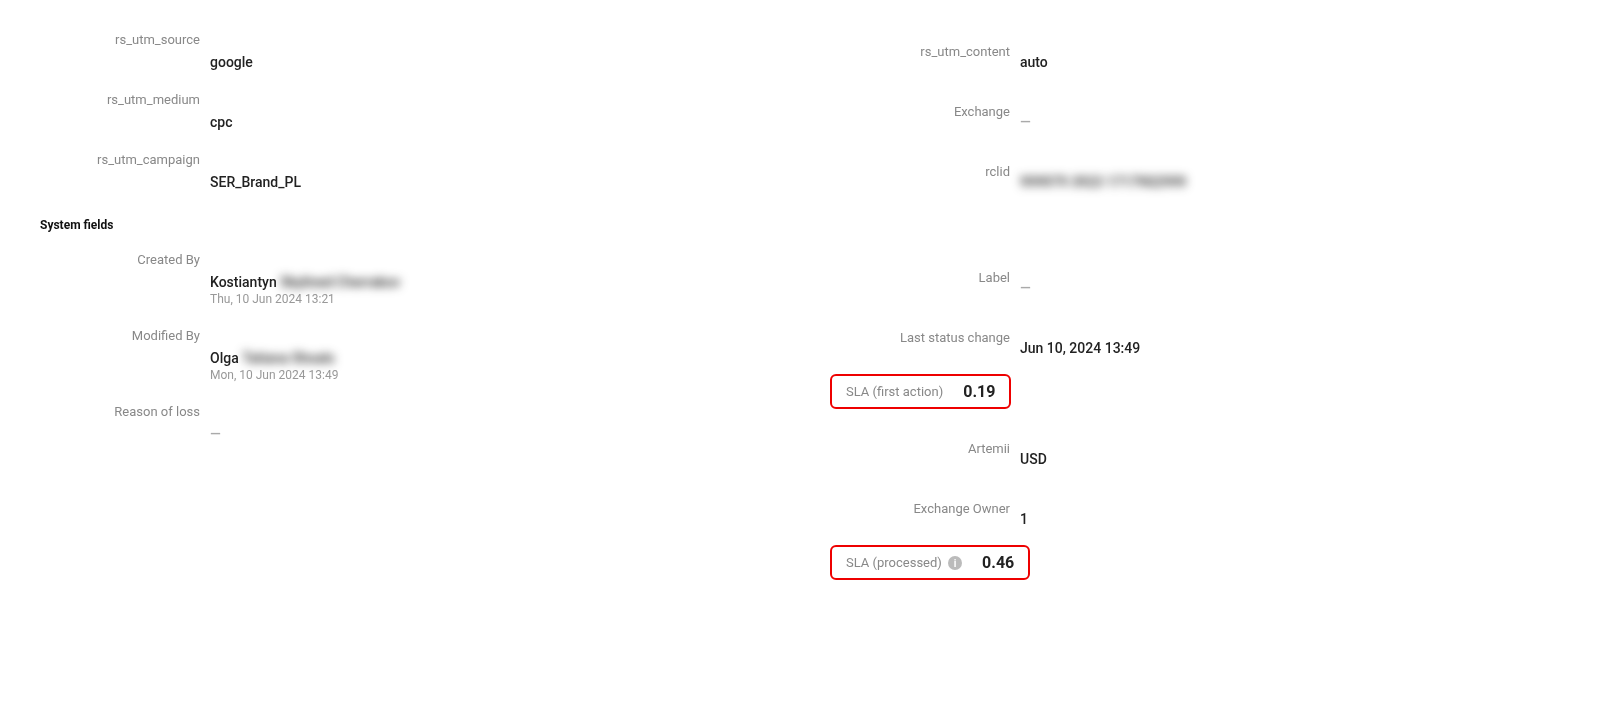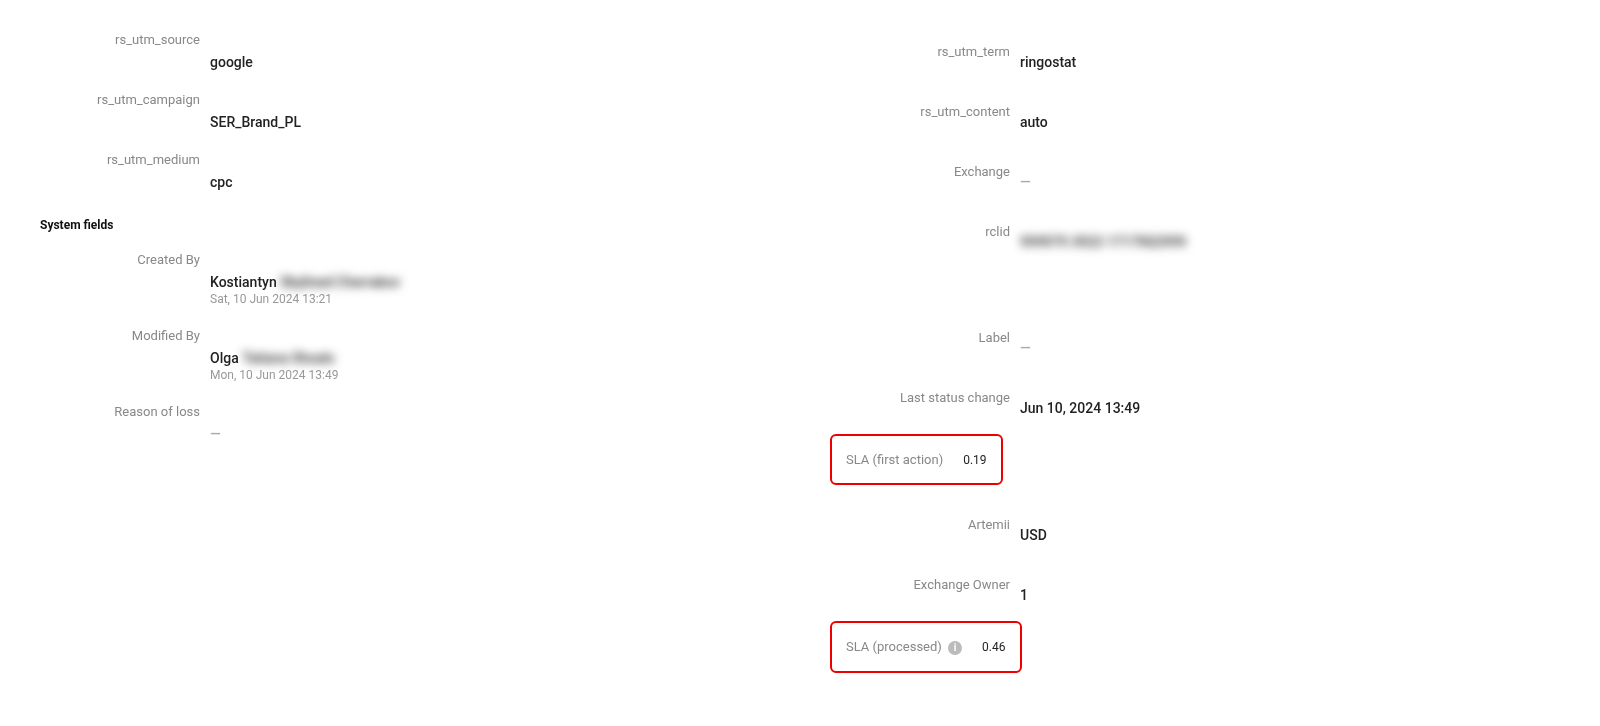--- a/index.html
+++ b/index.html
@@ -52,36 +52,36 @@
     .section-title {
       font-weight: 700;
       font-size: 12px;
       color: #111;
       padding: 18px 0 8px 0;
     }
 
     .highlighted-box {
       border: 2px solid #e00;
       border-radius: 6px;
-      padding: 16px 14px;
+      padding: 6px 14px;
       display: inline-flex;
       align-items: center;
       gap: 20px;
       background: #fff;
     }
 
     .highlighted-label {
       color: #888;
       font-size: 13px;
     }
 
     .highlighted-value {
       color: #222;
-      font-weight: 400;
-      font-size: 12px;
+      font-weight: 700;
+      font-size: 16px;
     }
 
     .info-icon {
       display: inline-flex;
       align-items: center;
       justify-content: center;
       width: 14px;
       height: 14px;
       border-radius: 50%;
       background: #bbb;
@@ -117,59 +117,55 @@
 
 <div class="main-grid">
 
   <div>
 
     <div class="field-row">
       <span class="field-label">rs_utm_source</span>
       <span class="field-value">google</span>
     </div>
     <div class="field-row">
+      <span class="field-label">rs_utm_medium</span>
+      <span class="field-value">cpc</span>
+    </div>
+    <div class="field-row">
       <span class="field-label">rs_utm_campaign</span>
       <span class="field-value">SER_Brand_PL</span>
-    </div>
-    <div class="field-row">
-      <span class="field-label">rs_utm_medium</span>
-      <span class="field-value">cpc</span>
     </div>
 
     <div class="section-title">System fields</div>
 
 
     <div class="field-row">
       <span class="field-label">Created By</span>
       <span class="field-value">
         Kostiantyn <span style="filter:blur(5px);display:inline-block;">Skylined Cherrakov</span>
-        <span class="field-subtext">Sat, 10 Jun 2024 13:21</span>
+        <span class="field-subtext">Thu, 10 Jun 2024 13:21</span>
       </span>
     </div>
 
     <div class="field-row">
       <span class="field-label">Modified By</span>
       <span class="field-value">
         Olga <span style="filter:blur(5px);display:inline-block;">Tatiana Shoals</span>
         <span class="field-subtext">Mon, 10 Jun 2024 13:49</span>
       </span>
     </div>
 
     <div class="field-row">
       <span class="field-label">Reason of loss</span>
       <span class="field-value dash">—</span>
     </div>
   </div>
 
   <div>
 
-    <div class="field-row right-col-row">
-      <span class="field-label">rs_utm_term</span>
-      <span class="field-value">ringostat</span>
-    </div>
     <div class="field-row right-col-row">
       <span class="field-label">rs_utm_content</span>
       <span class="field-value">auto</span>
     </div>
     <div class="field-row right-col-row">
       <span class="field-label">Exchange</span>
       <span class="field-value dash">—</span>
     </div>
     <div class="field-row right-col-row">
       <span class="field-label">rclid</span>

